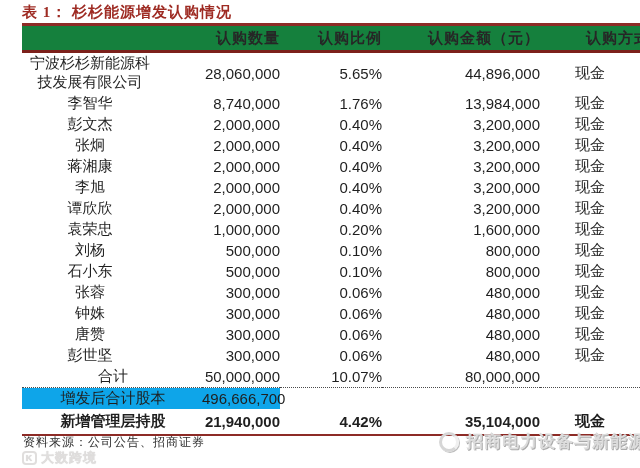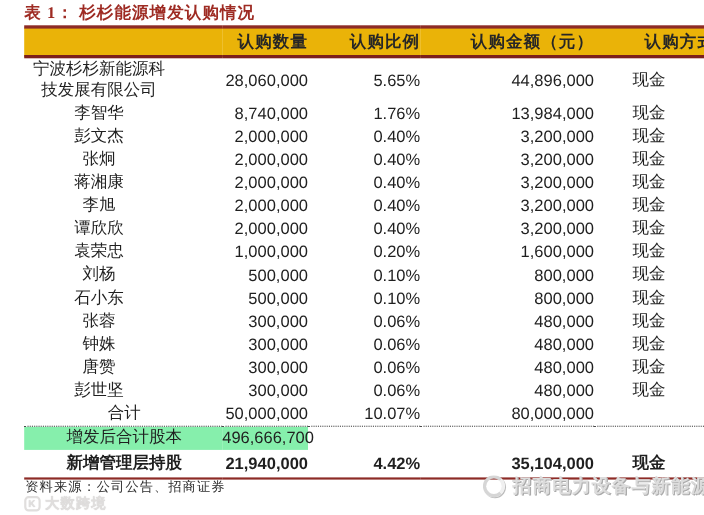--- a/index.html
+++ b/index.html
@@ -26,21 +26,21 @@
     width:628px;
     border-collapse:collapse;
     table-layout:fixed;
   }
   col.c-name { width:180px; }
   col.c-qty  { width:78px;  }
   col.c-pct  { width:102px; }
   col.c-amt  { width:158px; }
   col.c-mth  { width:110px; }
   thead th {
-    background:#eab308;
+    background:#15803d;
     border-top:3px solid #8d2b26;
     border-bottom:3px solid #7c201b;
     font-weight:bold;
     color:#262626;
     font-size:15px;
     height:27px;
     text-align:right;
     padding:0;
     letter-spacing:1px;
   }
@@ -50,21 +50,21 @@
     color:#1f1f1f;
     padding:1px 0;
     line-height:19px;
     vertical-align:middle;
   }
   td.c-name { font-family:"Liberation Serif", serif; text-align:center; padding-left:2px; }
   td.c-name .wrap { max-width:132px; display:block; }
   td.c-qty, td.c-pct, td.c-amt, td.c-mth { text-align:right; }
   td.c-mth { padding-right:10px; font-family:"Liberation Serif", serif;text-align:center; }
   tr.total-row td { border-bottom:1px dotted #4a4a4a; }
-  tr.post-row td.hl { background:#86efac; }
+  tr.post-row td.hl { background:#0ea5e9; }
   tr.mgmt-row td { font-weight:bold; border-bottom:2px solid #8d2b26; padding:3px 0; }
   tr.mgmt-row td.c-name { padding-left:2px; }
   tr.mgmt-row td.c-mth { padding-right:10px; }
   .source {
     position:absolute;
     left:7px; top:434px;
     font-family:"Liberation Serif", serif;
     font-size:12px;
     color:#2e2e2e;
     letter-spacing:1px;

